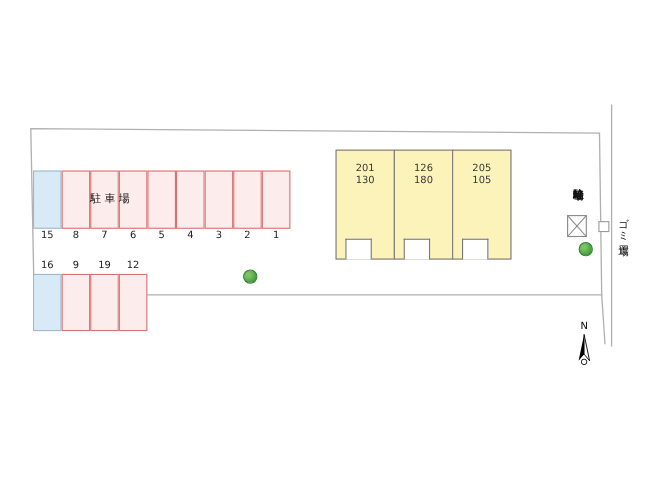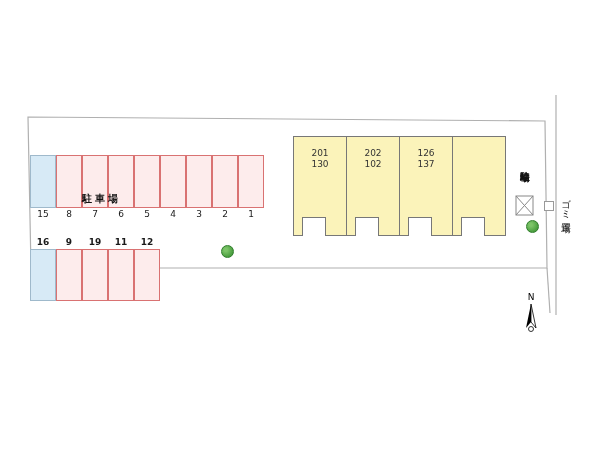--- a/index.html
+++ b/index.html
@@ -5,36 +5,36 @@
   * { margin:0; padding:0; box-sizing:border-box; }
   html,body { background:#ffffff; }
   body { font-family:"DejaVu Sans","Liberation Sans",sans-serif; }
   .canvas { position:relative; width:600px; height:450px; background:#fff; overflow:hidden; }
   .overlay { position:absolute; left:0; top:0; }
   .plot-line { fill:none; stroke:var(--boundary,#b0b0b0); stroke-width:1.2; }
 
   
   .prow { position:absolute; display:flex; }
   .prow-1 { left:30px; top:120px; }
-  .prow-2 { left:30px; top:201px;font-weight:bold; }
+  .prow-2 { left:30px; top:201px; }
   .stall-col { width:26px; display:flex; flex-direction:column; align-items:center;margin-top:35px; }
   .stall { width:26px; height:53px; margin-left:-1px; }
   .stall-col:first-child .stall { margin-left:0; }
   .prow-2 .stall { height:52px; }
   .stall.pink { background:var(--stall-pink-fill,#fdecec); border:1px solid var(--stall-pink-border,#d97272); }
   .stall.blue { background:var(--stall-blue-fill,#d7eaf6); border:1px solid var(--stall-blue-border,#9fb9cb); }
   .stall-num { font-size:9px; color:#1a1a1a; height:13px; line-height:13px; }
 
-  .parking-label { position:absolute; left:82px; top:192px; font-size:10px; color:#111; letter-spacing:3px; font-weight:bold; }
+  .parking-label { position:absolute; left:82px; top:174px; font-size:10px; color:#111; letter-spacing:3px; font-weight:normal; }
 
   
   .buildings { position:absolute; left:289px; top:136px; display:flex; }
   .unit { position:relative; width:54px; height:100px; background:var(--building-fill,#fbf3ba);
           border:1px solid var(--building-border,#777); margin-left:-1px; }
-  .unit:first-child { margin-left:4px; }
+  .unit:first-child { margin-left:16px; }
   .unit-label { margin-top:11px; text-align:center; font-size:9px; line-height:11px; color:#333; }
   .unit-label span { display:block; }
   .notch { position:absolute; left:8px; bottom:-1px; width:24px; height:19px; background:#fff;
            border:1px solid var(--building-border,#777); border-bottom:none; }
 
   
   .tree { position:absolute; width:13px; height:13px; border-radius:50%;
           background:radial-gradient(circle at 35% 35%, #7cc468 15%, var(--tree-green,#4a9e3f) 70%);
           border:1px solid #2f7d2b; }
   .tree-1 { left:221px; top:245px; }
@@ -111,52 +111,45 @@
     </div>
     <div class="stall-col">
       <div class="stall-num">9</div>
       <div class="stall pink"></div>
     </div>
     <div class="stall-col">
       <div class="stall-num">19</div>
       <div class="stall pink"></div>
     </div>
     <div class="stall-col">
-      <div class="stall-num">11</div>
-      <div class="stall pink"></div>
-    </div>
-    <div class="stall-col">
       <div class="stall-num">12</div>
       <div class="stall pink"></div>
     </div>
   </div>
 
   <div class="buildings">
     <div class="unit">
       <div class="unit-label">
         <span>201</span>
         <span>130</span>
       </div>
       <div class="notch"></div>
     </div>
     <div class="unit">
       <div class="unit-label">
-        <span>202</span>
-        <span>102</span>
+        <span>126</span>
+        <span>180</span>
       </div>
       <div class="notch"></div>
     </div>
     <div class="unit">
       <div class="unit-label">
-        <span>126</span>
-        <span>137</span>
+        <span>205</span>
+        <span>105</span>
       </div>
-      <div class="notch"></div>
-    </div>
-    <div class="unit">
       <div class="notch"></div>
     </div>
   </div>
 
   <div class="tree tree-1"></div>
   <div class="tree tree-2"></div>
 
   <div class="bike-label">駐輪場</div>
   <svg class="bike-rack" width="20" height="22">
     <rect x="1" y="1" width="17" height="19" fill="#fff" stroke="#888" stroke-width="1"></rect>

